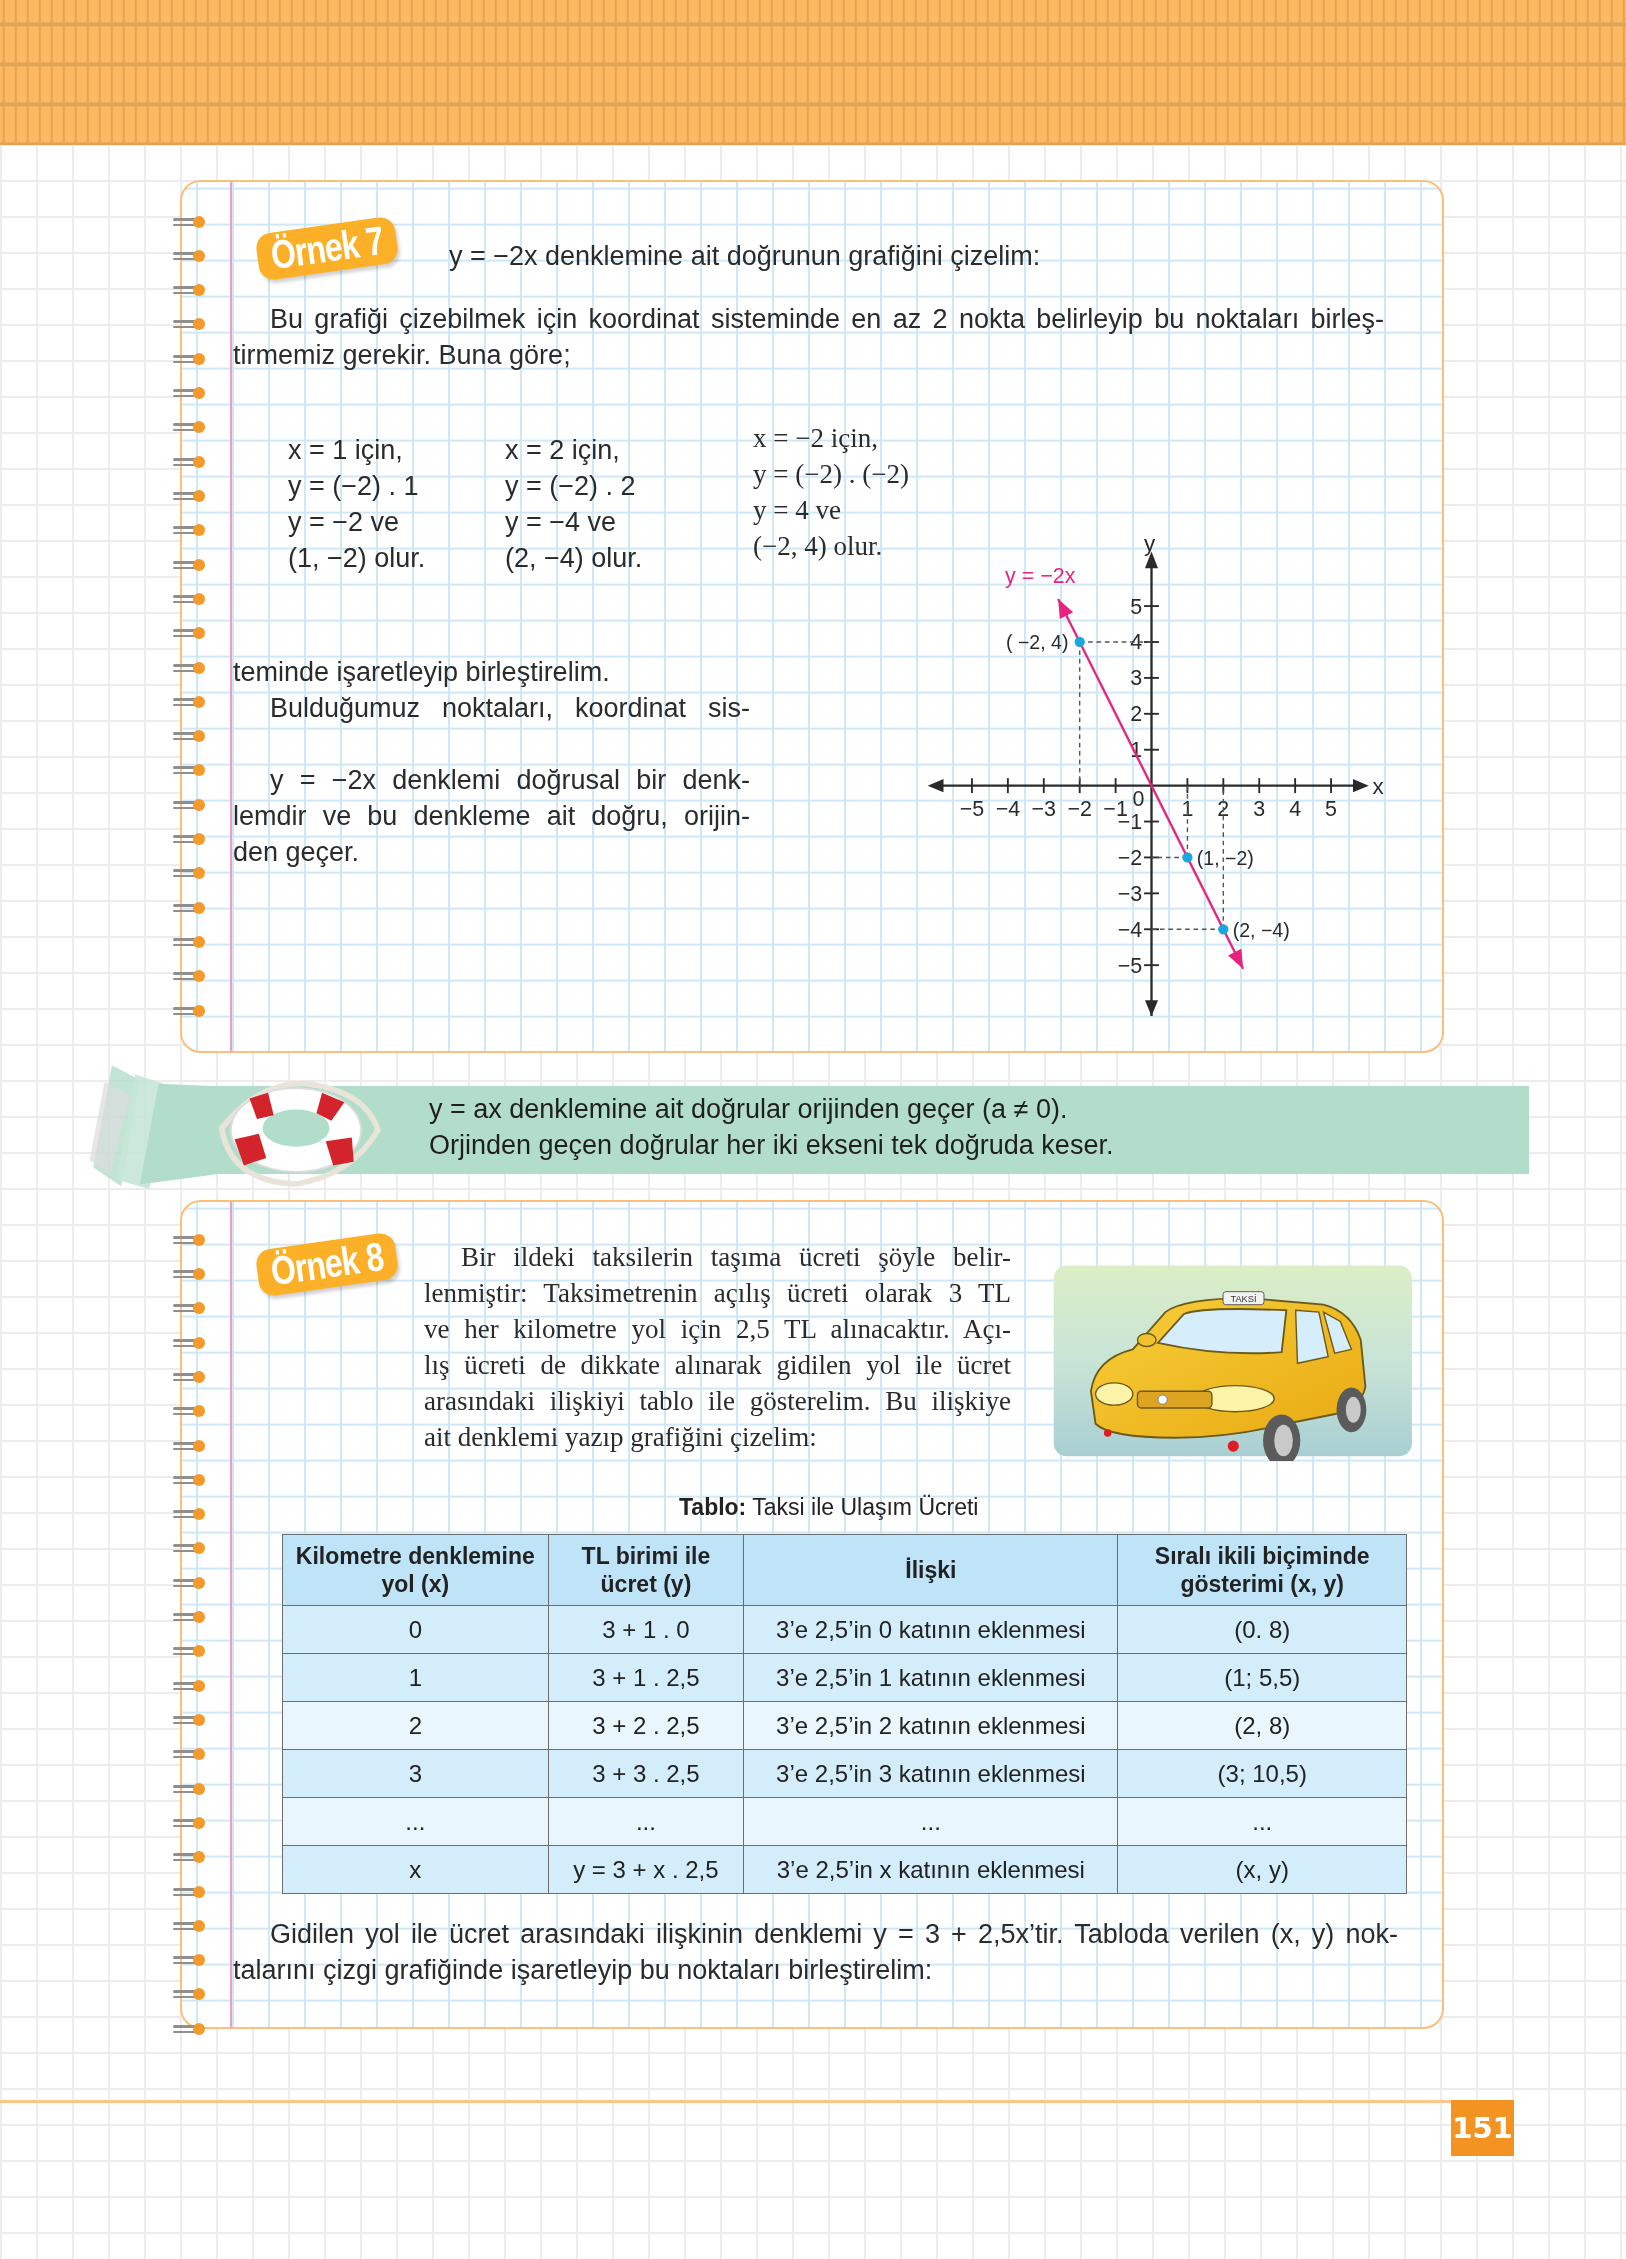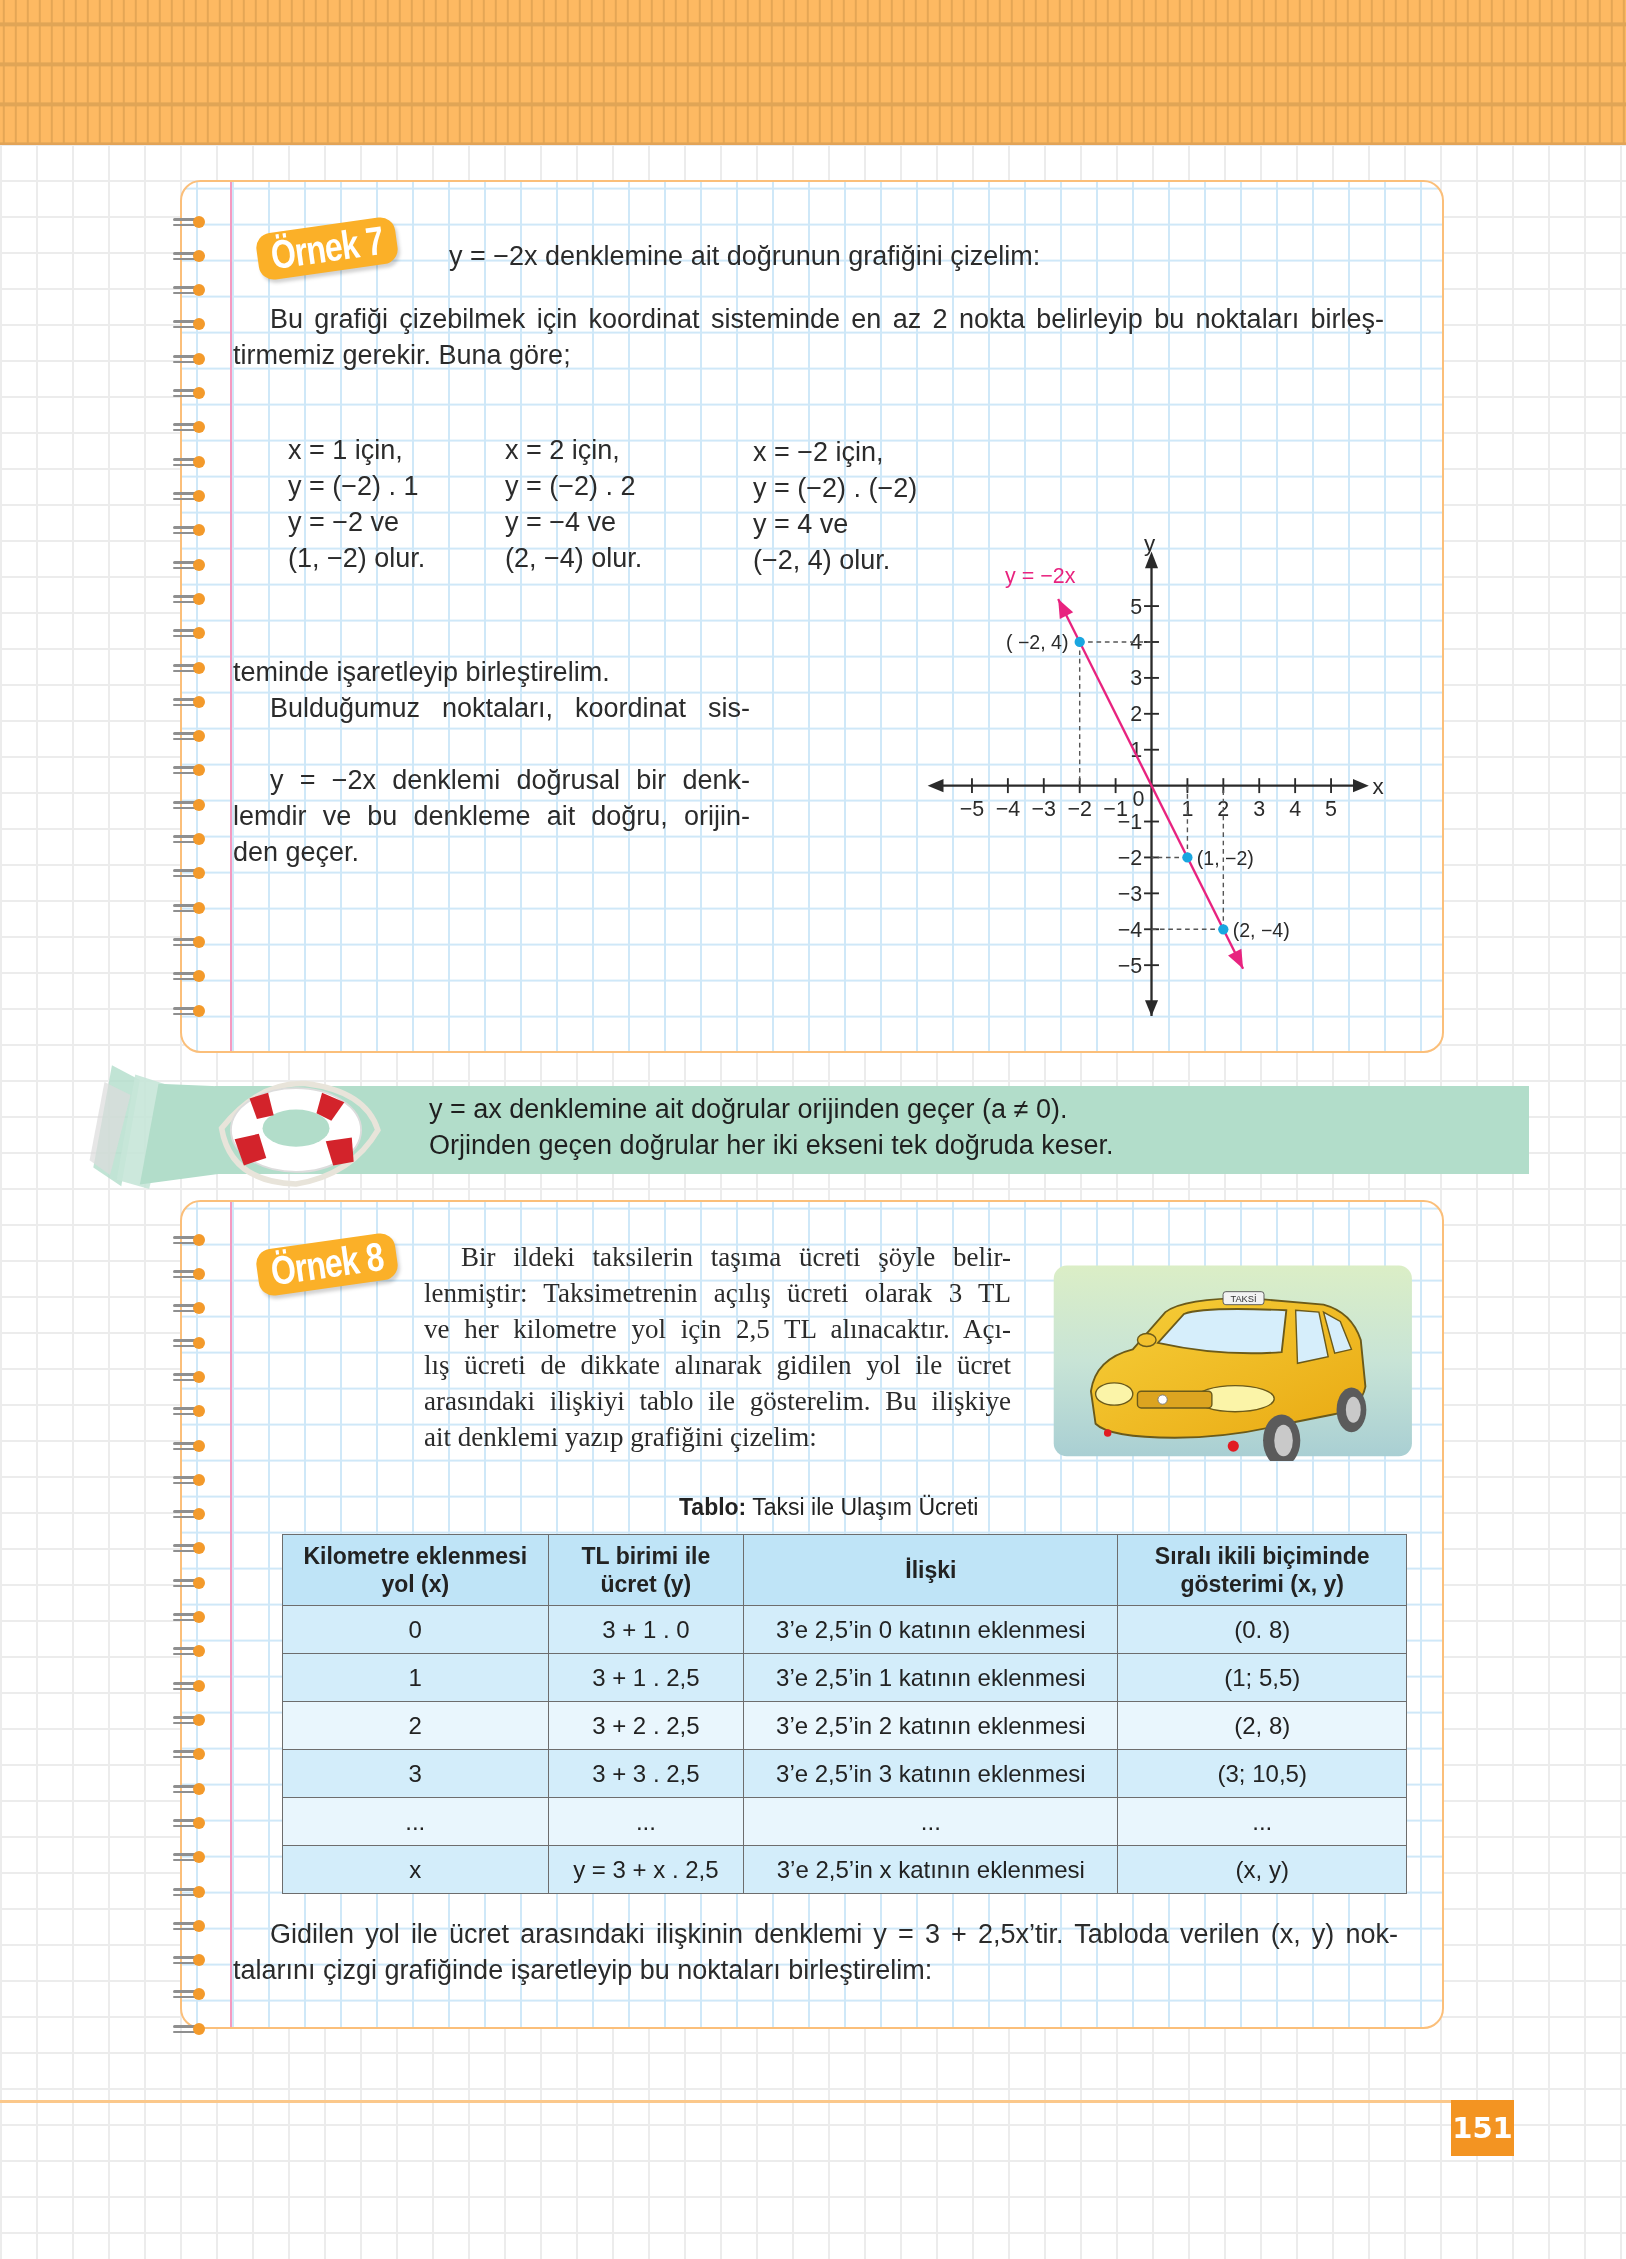--- a/index.html
+++ b/index.html
@@ -250,21 +250,21 @@
     <div>y = (−2) . 1</div>
     <div>y = −2 ve</div>
     <div>(1, −2) olur.</div>
   </div>
   <div class="col" style="left:323px; top:226px;">
     <div>x = 2 için,</div>
     <div>y = (−2) . 2</div>
     <div>y = −4 ve</div>
     <div>(2, −4) olur.</div>
   </div>
-  <div class="col" style="left:571px; top:228px;">
+  <div class="col" style="left:571px; top:214px;font-family:Liberation Serif, serif;">
     <div>x = −2 için,</div>
     <div>y = (−2) . (−2)</div>
     <div>y = 4 ve</div>
     <div>(−2, 4) olur.</div>
   </div>
 
   <div class="para" style="left:51px; top:472px; width:517px;">
     <span class="line">teminde işaretleyip birleştirelim.</span>
     <span class="line justify" style="padding-left:37px;">Bulduğumuz noktaları, koordinat sis-</span>
   </div>
@@ -562,21 +562,21 @@
 <table class="data">
   <colgroup>
     <col style="width:266px">
     <col style="width:196px">
     <col style="width:375px">
     <col style="width:289px">
   </colgroup>
   <thead>
     <tr>
       <th>
-        <div>Kilometre eklenmesi</div>
+        <div>Kilometre denklemine</div>
         <div>yol (x)</div>
       </th>
       <th>
         <div>TL birimi ile</div>
         <div>ücret (y)</div>
       </th>
       <th>
         <div>İlişki</div>
       </th>
       <th>

